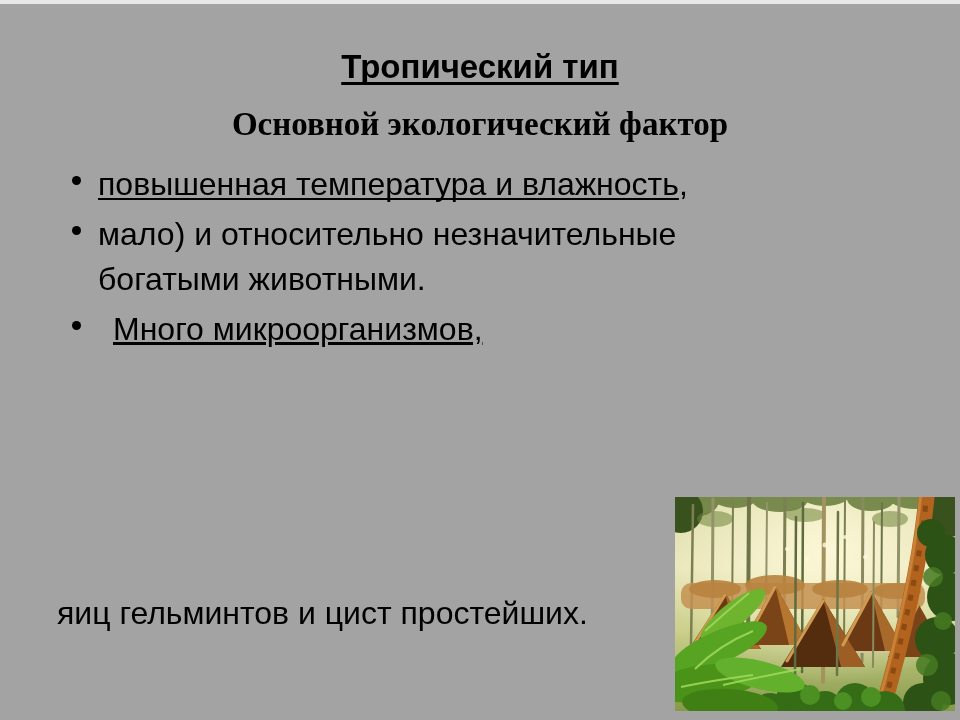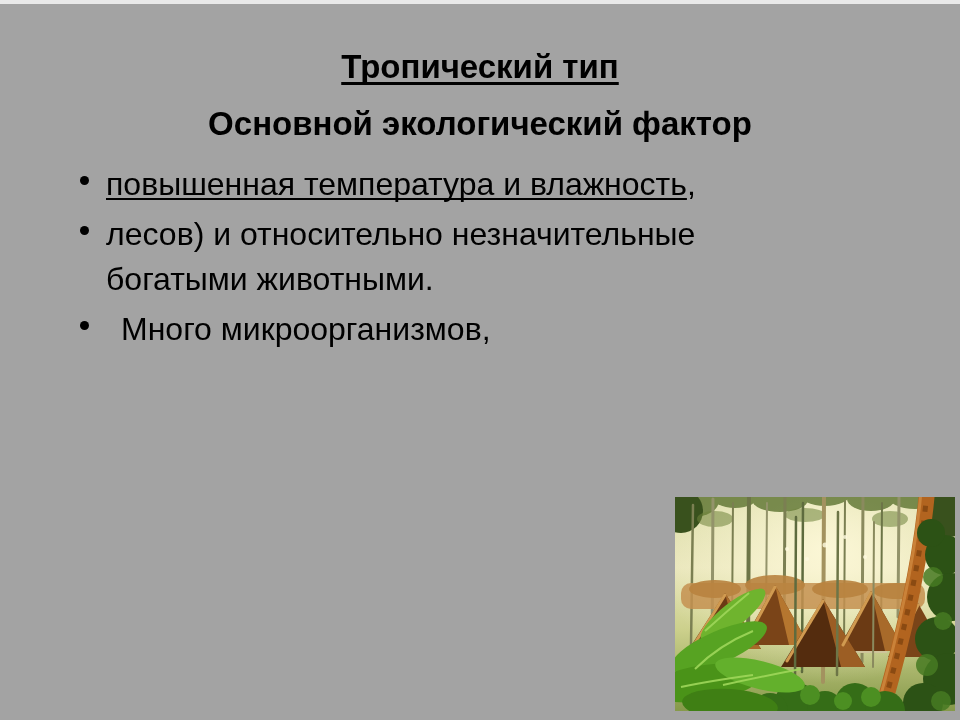--- a/index.html
+++ b/index.html
@@ -13,28 +13,28 @@
     font-size:33px;font-weight:bold;line-height:38px;
   }
   .title .u-title{
     text-decoration:underline;
     text-decoration-thickness:2.5px;
     text-underline-offset:4px;
     text-decoration-skip-ink:none;
   }
   .subtitle{
     position:absolute;top:101px;left:0;width:960px;text-align:center;
-    font-size:33px;font-weight:bold;line-height:38px;
-  }
-  .bullets{position:absolute;top:158px;left:16px;width:920px;}
+    font-size:33px;font-weight:bold;line-height:38px;font-family:Liberation Serif, serif;
+  }
+  .bullets{position:absolute;top:158px;left:8px;width:920px;}
   .bullet-item{
     position:relative;padding-left:90px;margin-bottom:5px;
     font-size:32px;line-height:45px;
   }
-  .bullet-item.wide{padding-left:105px;}
+  .bullet-item.wide{padding-left:105px;text-decoration:underline;}
   .dot{
     position:absolute;left:64px;top:14px;width:9px;height:9px;
     border-radius:50%;background:#000;
   }
   .bullet-item .line{white-space:pre;}
   .useg{
     text-decoration:underline;
     text-decoration-thickness:2px;
     text-underline-offset:3px;
     text-decoration-skip-ink:none;
@@ -58,29 +58,30 @@
 
   <div class="subtitle">Основной экологический фактор</div>
 
   <div class="bullets">
       <div class="bullet-item">
         <span class="dot"></span>
         <div class="line"><span class="useg">повышенная температура и влажность</span><span>,</span></div>
       </div>
       <div class="bullet-item">
         <span class="dot"></span>
-        <div class="line"><span>лесов) и относительно незначительные</span></div>
+        <div class="line"><span>мало) и относительно незначительные</span></div>
         <div class="line"><span>богатыми животными.</span></div>
       </div>
       <div class="bullet-item wide">
         <span class="dot"></span>
         <div class="line"><span>Много микроорганизмов,</span></div>
       </div>
     </div>
 
+  <div class="continuation">яиц гельминтов и цист простейших.</div>
 
   <div class="photo" aria-label="tropical jungle scene: thatched A-frame hut roofs among palm trunks, hazy sunlight, large banana leaves in foreground">
     <svg width="280" height="214" viewBox="0 0 280 214" xmlns="http://www.w3.org/2000/svg">
       <defs>
         <linearGradient id="haze" x1="0" y1="0" x2="0" y2="1">
           <stop offset="0" stop-color="#d9dba6"></stop>
           <stop offset="0.33" stop-color="#e9e6bb"></stop>
           <stop offset="0.62" stop-color="#ccd08c"></stop>
           <stop offset="1" stop-color="#86994a"></stop>
         </linearGradient>

